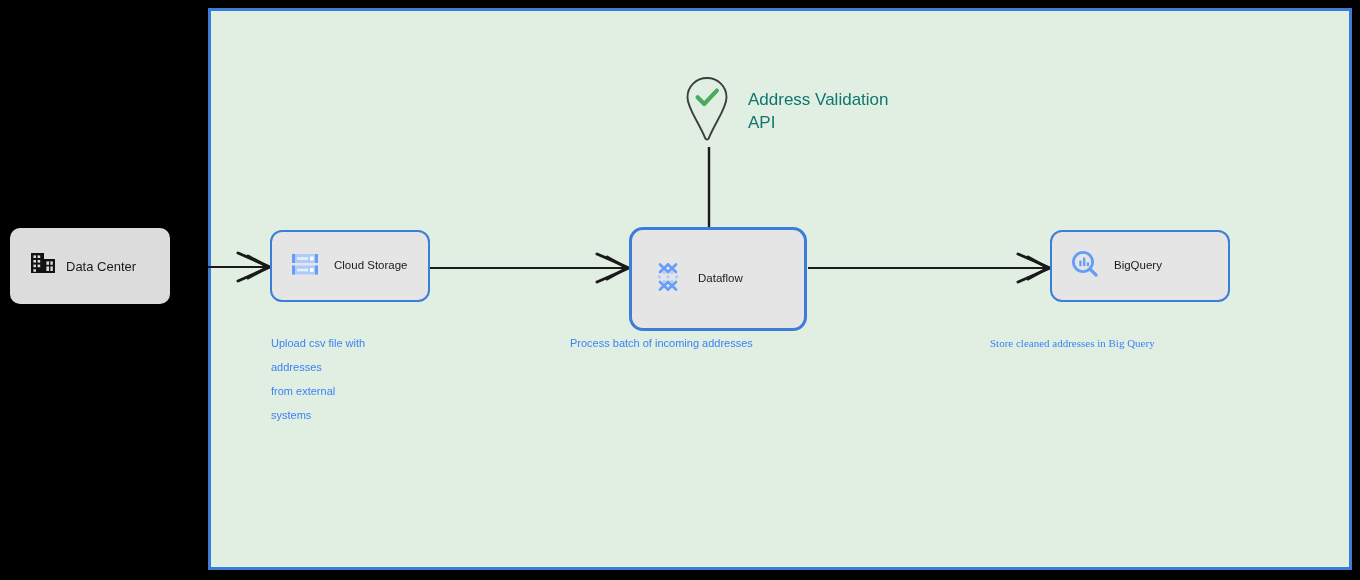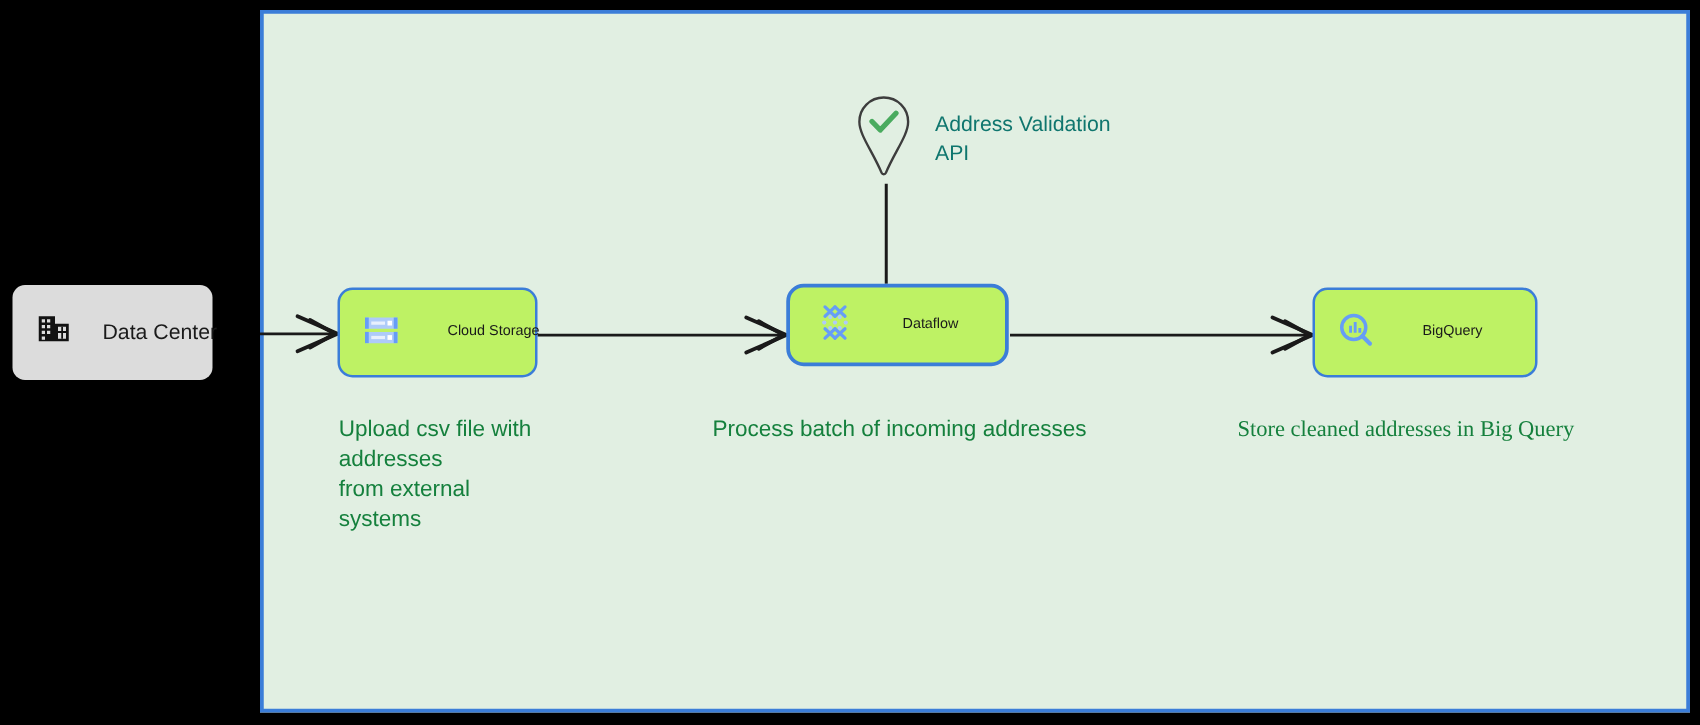--- a/index.html
+++ b/index.html
@@ -27,24 +27,23 @@
     border: 3px solid #3b7dd8;
     box-sizing: border-box;
   }
 
   
   .node {
     position: absolute;
     box-sizing: border-box;
     display: flex;
     align-items: center;
-    background: #bef264;
+    background: #e5e5e5;
     border: 2px solid #3b7dd8;
     border-radius: 12px;
-    gap: 24px;
   }
   .node .ico {
     flex: 0 0 auto;
     display: block;
   }
   .node .lbl {
     font-size: 11.5px;
     color: #1a1a1a;
     white-space: nowrap;
     line-height: 1;
@@ -59,34 +58,34 @@
     height: 76px;
     box-sizing: border-box;
     display: flex;
     align-items: center;
     background: #dcdcdc;
     border: none;
     border-radius: 10px;
   }
   #node-datacenter .ico { margin-left: 18px; }
   #node-datacenter .lbl {
-    font-size: 17px;
+    font-size: 13px;
     color: #1a1a1a;
-    margin-left: 24px;
+    margin-left: 8px;
     white-space: nowrap;
   }
 
   #node-cloudstorage {
     left: 270px; top: 230px; width: 160px; height: 72px;
   }
   #node-cloudstorage .ico { margin-left: 18px; }
   #node-cloudstorage .lbl { margin-left: 14px; }
 
   #node-dataflow {
-    left: 629px; top: 227px; width: 178px; height: 66px;
+    left: 629px; top: 227px; width: 178px; height: 104px;
     border-width: 3px;
     border-radius: 14px;
   }
   #node-dataflow .ico { margin-left: 20px; }
   #node-dataflow .lbl { margin-left: 14px; }
 
   #node-bigquery {
     left: 1050px; top: 230px; width: 180px; height: 72px;
   }
   #node-bigquery .ico { margin-left: 18px; }
@@ -106,22 +105,22 @@
     top: 88px;
     font-size: 17px;
     color: #0f766e;
     line-height: 23px;
     white-space: pre-line;
   }
 
   
   .caption {
     position: absolute;
-    font-size: 18px;
-    color: #15803d;
+    font-size: 11px;
+    color: #3b82f6;
     line-height: 24px;
     white-space: pre-line;
   }
   #caption-cloudstorage { left: 271px; top: 331px; text-align: left; }
   #caption-dataflow     { left: 570px; top: 331px; text-align: left; }
   #caption-bigquery     { left: 990px; top: 331px; text-align: left; font-family: Liberation Serif, serif; }
 
   
   #connectors {
     position: absolute;

